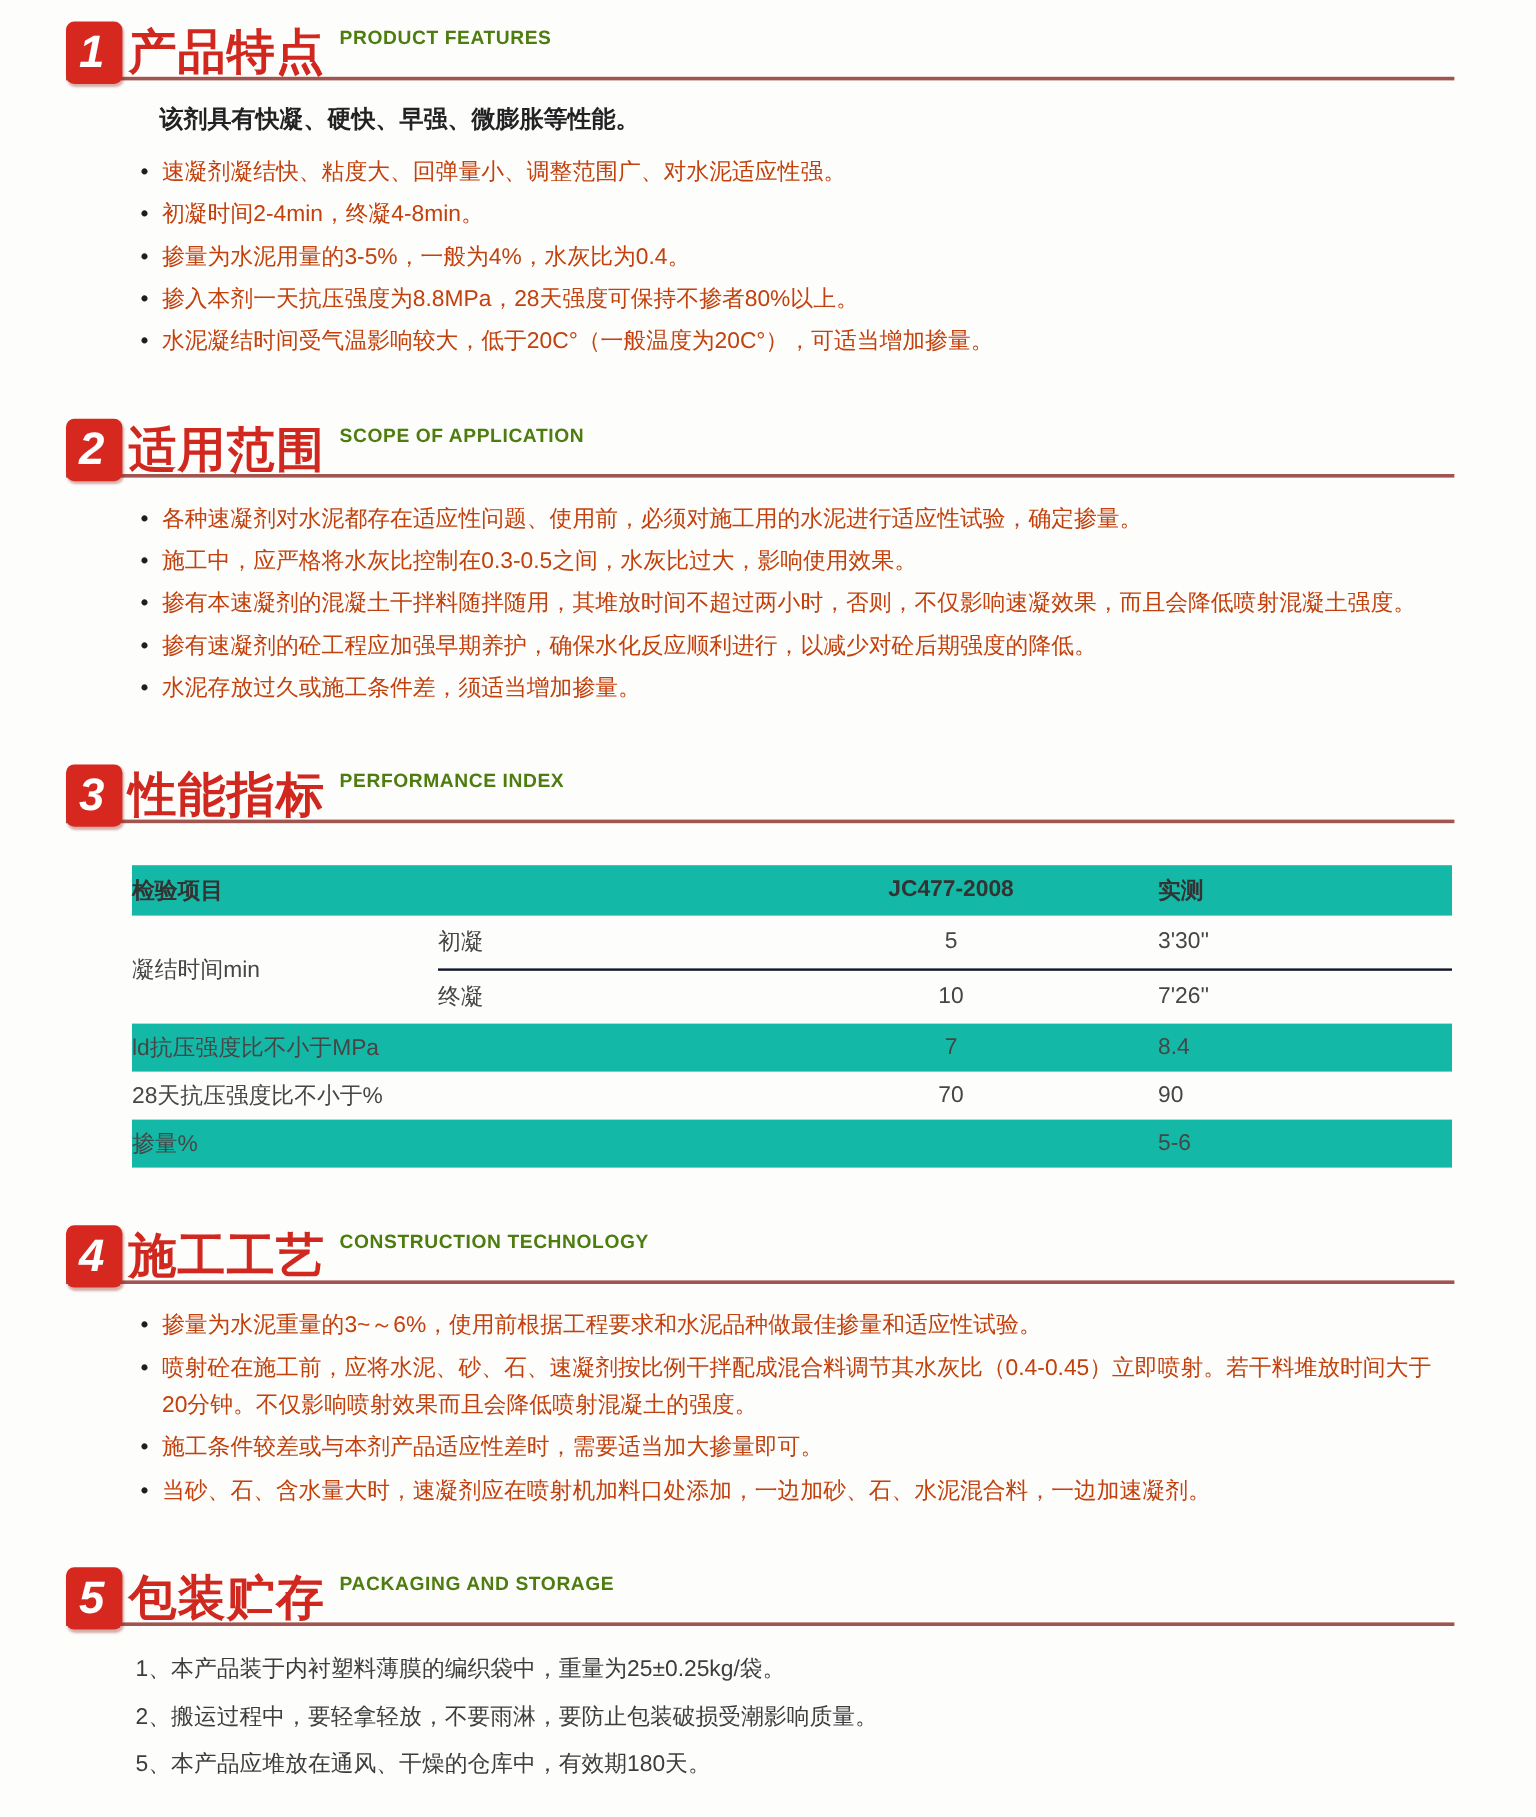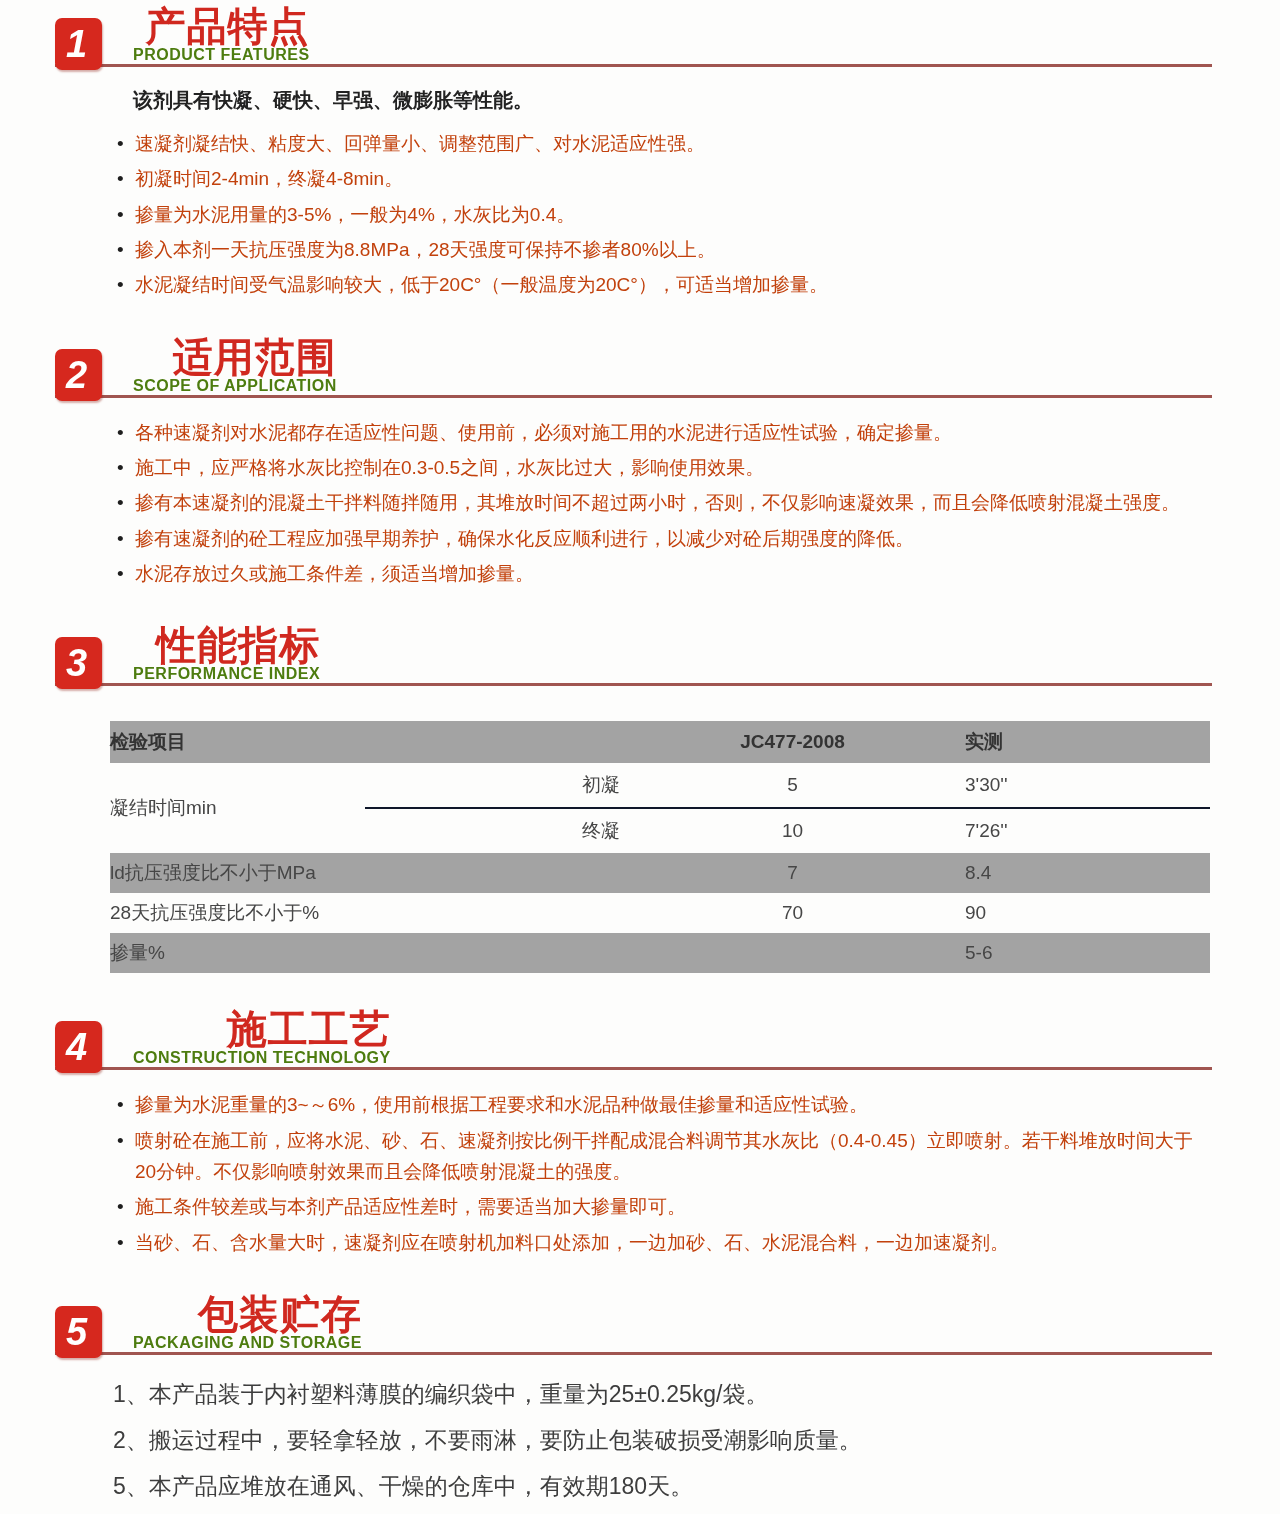--- a/index.html
+++ b/index.html
@@ -24,55 +24,55 @@
   .badge {
     position: absolute; left: 0; top: 0; width: 47px; height: 52px;
     background: #d6281e; border-radius: 7px; z-index: 2;
     display: flex; align-items: center; justify-content: center;
     box-shadow: 1px 2px 2px rgba(140, 25, 15, 0.35);
   }
   .badge .num {
     color: #ffffff; font-size: 38px; font-weight: 700; font-style: italic;
     line-height: 1; transform: translateX(-2px);
   }
-  .titles { position: absolute; left: 66px; bottom: 8px; display: flex; align-items: flex-end; z-index: 2; flex-direction: column; }
+  .titles { position: absolute; left: 52px; bottom: 8px; display: flex; align-items: flex-start; z-index: 2; }
   .titles .cn {
     margin: 0; font-size: 40px; font-weight: 700; color: #d0281f;
     letter-spacing: 1px; line-height: 1;
   }
   .titles .en { font-size: 16px; font-weight: 700; color: #4d7c0f; margin-left: 12px; letter-spacing: 0.5px; }
 
   
   .intro {
     margin: 14px 0 0 78px; font-size: 20px; font-weight: 700; color: #222222;
     line-height: 1.4;
   }
   ul.bullets { margin: 14px 0 0 60px; padding: 0; list-style: none; }
   ul.bullets li {
     position: relative; padding-left: 20px; font-size: 19px; line-height: 1.65;
     color: #c2410c; margin-bottom: 4px;
   }
   ul.bullets li::before { content: "•"; position: absolute; left: 2px; top: 0; color: #1e1e1e; }
 
   .items { margin: 16px 0 0 58px; }
-  .items p { margin: 0 0 8px 0; font-size: 23px; line-height: 1.65; color: #3d3d3d; }
+  .items p { margin: 0 0 8px 0; font-size: 19px; line-height: 1.65; color: #3d3d3d; }
 
   
   table.perf {
     border-collapse: collapse; table-layout: fixed;
     width: 1100px; margin: 30px 0 0 55px;
     font-size: 19px; color: #464646;
   }
   table.perf td { padding: 7px 0; vertical-align: middle; }
   td.c1 { width: 340px; text-align: left; padding-left: 22px; }
-  td.c2 { width: 170px; text-align: right; }
+  td.c2 { width: 170px; text-align: left; }
   td.c3 { width: 345px; text-align: center; }
   td.c4 { width: 245px; text-align: left; }
   td.h12 { width: 510px; text-align: left; padding-left: 22px; font-weight: 600; color: #333; }
-  tr.gray td, tr.head td { background: #a3a3a3; }
+  tr.gray td, tr.head td { background: #14b8a6; }
   tr.head td { padding: 8px 0; font-weight: 600; color: #333; }
   tr.sub td { padding: 9px 0; }
   tr.sub2 td.bdr { border-top: 2px solid #0f172a; }
 </style>
 </head>
 <body>
 
 <div class="page">
 
   <section class="sec">

